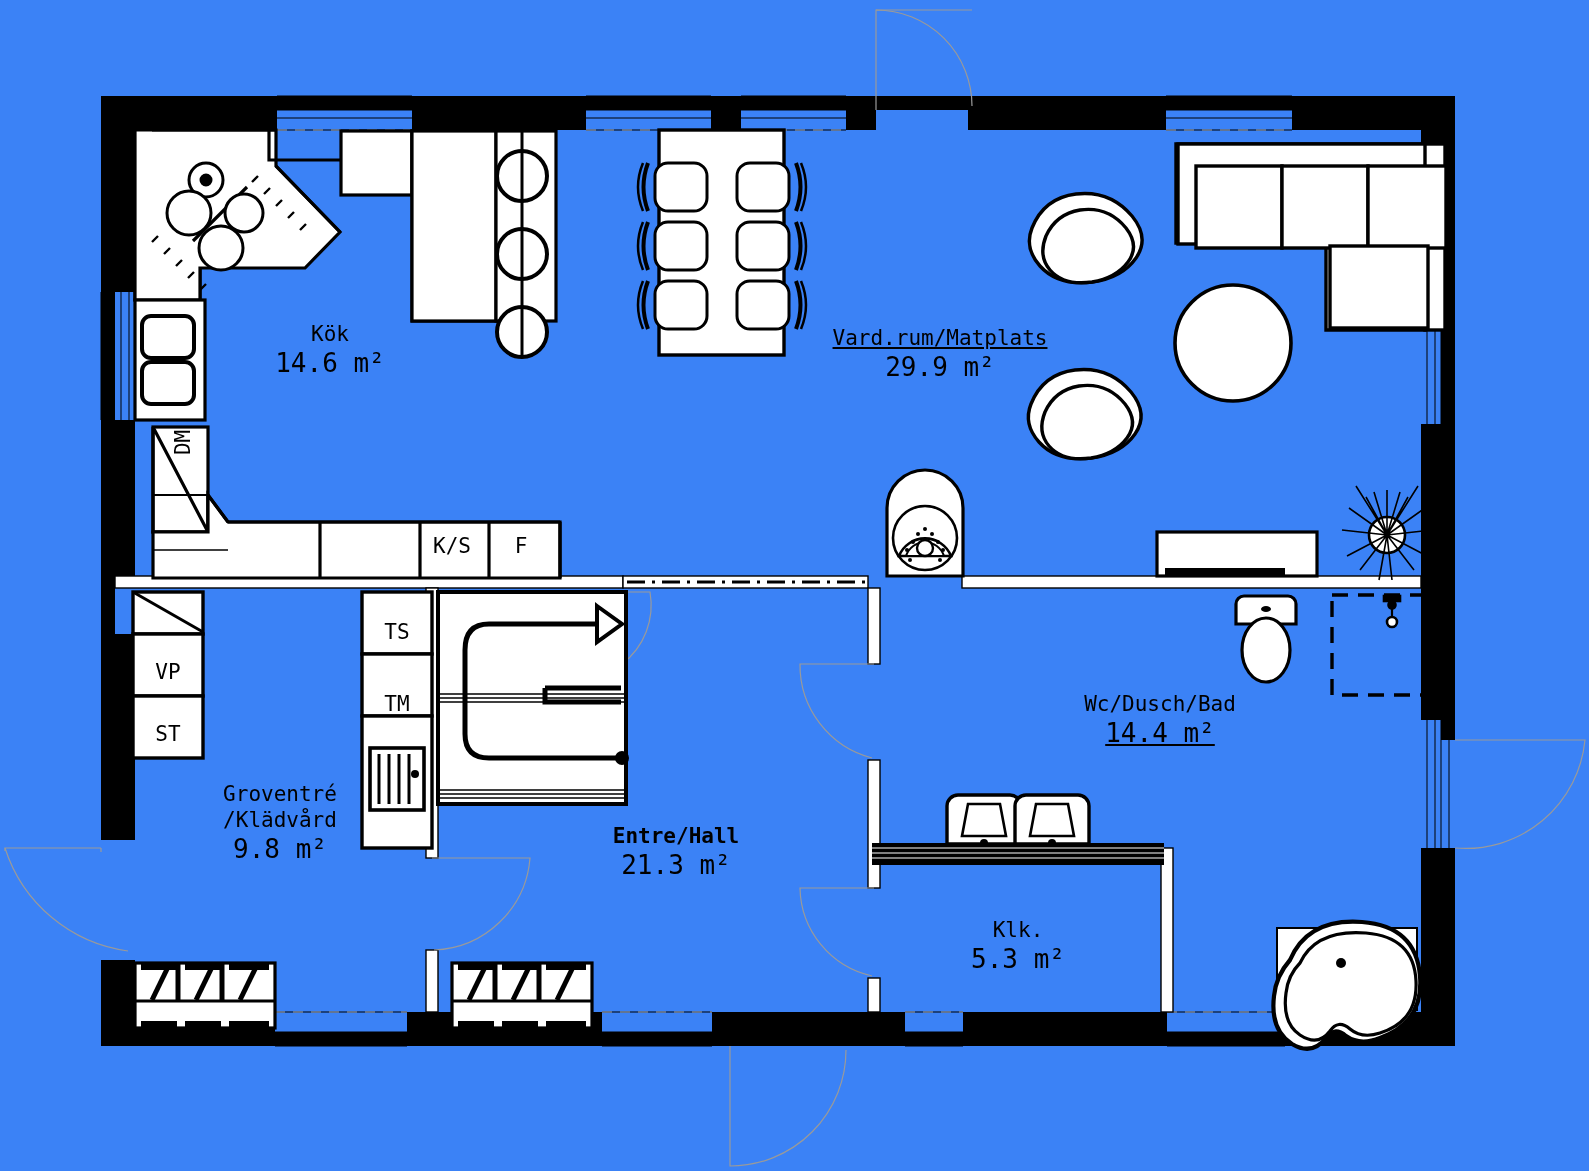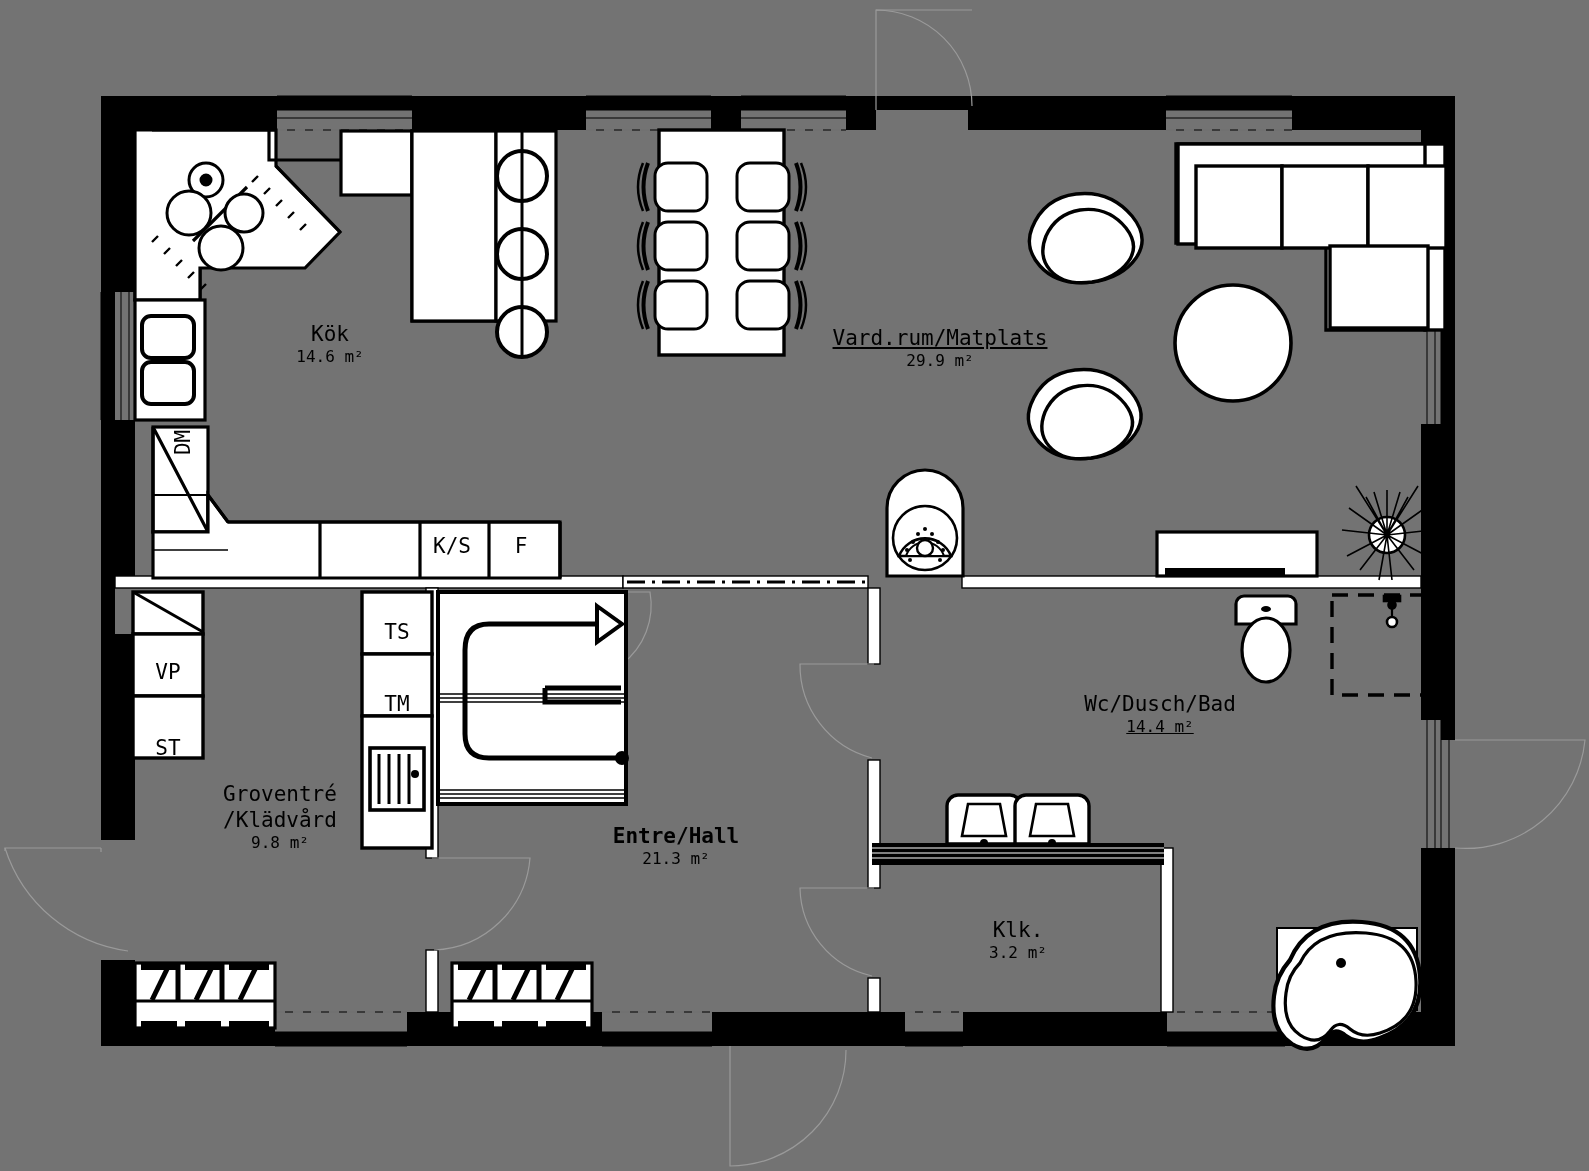--- a/index.html
+++ b/index.html
@@ -1,24 +1,24 @@
 <!DOCTYPE html>
 <html><head>
 <meta charset="utf-8">
 <style>
   html,body{margin:0;padding:0;background:#ffffff;}
   body{width:1589px;height:1171px;overflow:hidden;
        font-family:"DejaVu Sans Mono","Liberation Mono",monospace;}
-  #plan{position:relative;width:1589px;height:1171px;background:#737373;}
+  #plan{position:relative;width:1589px;height:1171px;background:#3b82f6;}
   #plan svg{position:absolute;left:0;top:0;}
   .lbl{position:absolute;text-align:center;color:#000;white-space:pre;
        font-family:"DejaVu Sans Mono","Liberation Mono",monospace;
        letter-spacing:0px;line-height:1.18em;}
   .room-lbl{font-size:21px;}
-  .room-area{font-size:16px;}
+  .room-area{font-size:26px;}
   .appl-lbl{font-size:21px;}
 </style>
 </head>
 <body>
 
 <div id="plan">
 
 <svg width="1589" height="1171" viewBox="0 0 1589 1171">
 
   <g fill="#000">
@@ -404,23 +404,23 @@
 <div class="lbl room-area" style="left:1020px;top:718px;width:280px;text-decoration:underline;">14.4 m²</div>
 
 <div class="lbl room-lbl" style="left:180px;top:782px;width:200px;">Groventré</div>
 <div class="lbl room-lbl" style="left:180px;top:808px;width:200px;">/Klädvård</div>
 <div class="lbl room-area" style="left:180px;top:834px;width:200px;">9.8 m²</div>
 
 <div class="lbl room-lbl" style="left:576px;top:824px;width:200px;font-weight:bold;">Entre/Hall</div>
 <div class="lbl room-area" style="left:576px;top:850px;width:200px;">21.3 m²</div>
 
 <div class="lbl room-lbl" style="left:918px;top:918px;width:200px;">Klk.</div>
-<div class="lbl room-area" style="left:918px;top:944px;width:200px;">3.2 m²</div>
+<div class="lbl room-area" style="left:918px;top:944px;width:200px;">5.3 m²</div>
 
 <div class="lbl appl-lbl" style="left:412px;top:534px;width:80px;">K/S</div>
 <div class="lbl appl-lbl" style="left:481px;top:534px;width:80px;">F</div>
 <div class="lbl appl-lbl" style="left:153px;top:430px;width:60px;transform:rotate(-90deg);transform-origin:center;">DM</div>
 <div class="lbl appl-lbl" style="left:128px;top:660px;width:80px;">VP</div>
-<div class="lbl appl-lbl" style="left:128px;top:722px;width:80px;margin-top:14px;">ST</div>
+<div class="lbl appl-lbl" style="left:128px;top:722px;width:80px;">ST</div>
 <div class="lbl appl-lbl" style="left:357px;top:620px;width:80px;">TS</div>
 <div class="lbl appl-lbl" style="left:357px;top:692px;width:80px;">TM</div>
 
 </div>
 
 </body></html>

